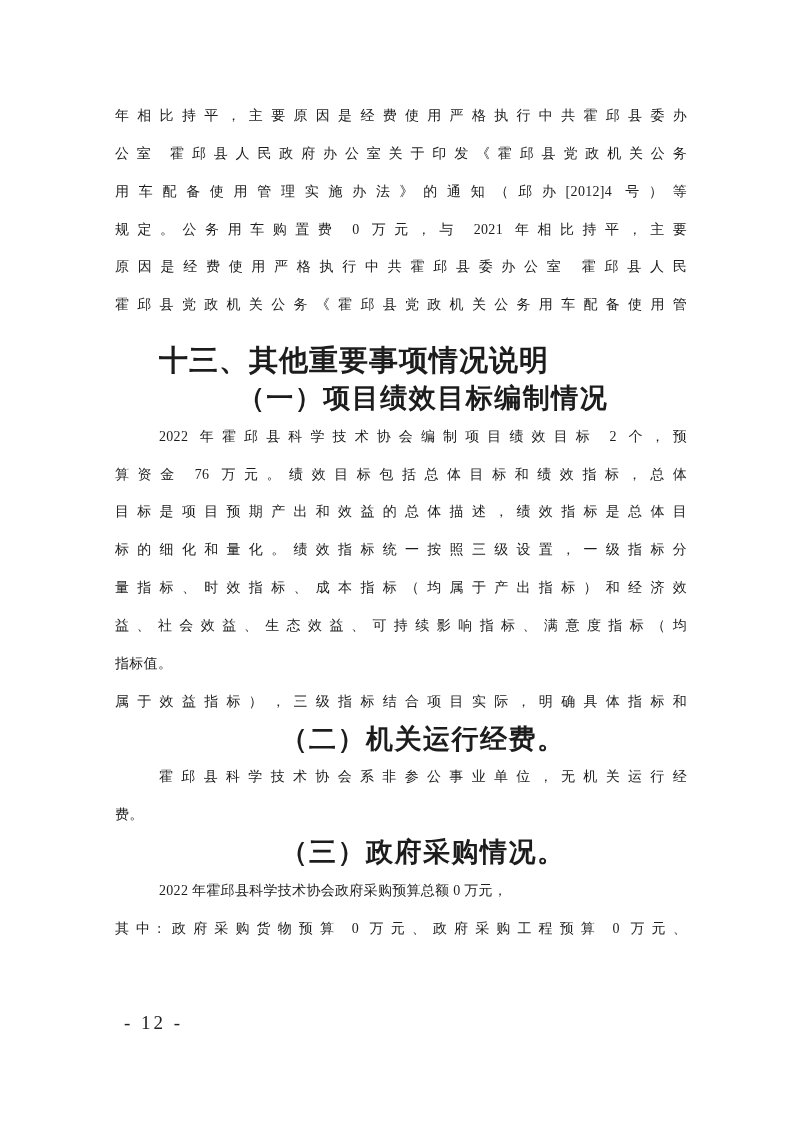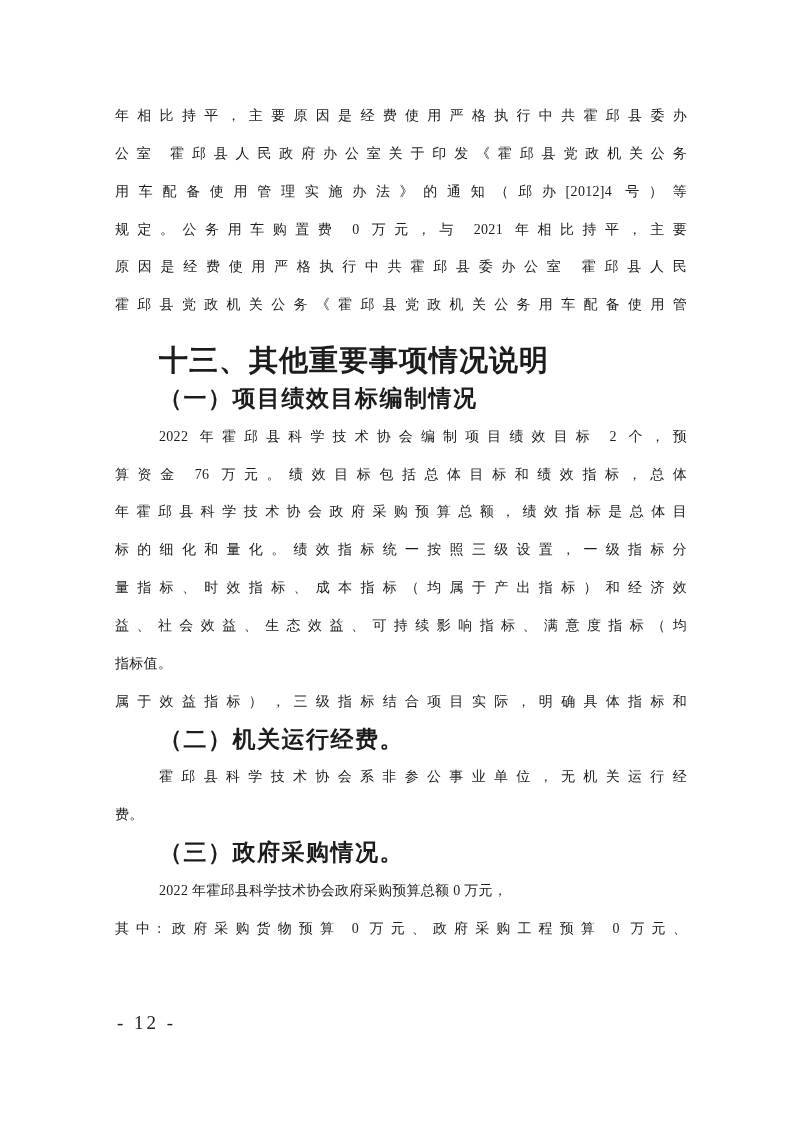--- a/index.html
+++ b/index.html
@@ -40,26 +40,27 @@
   }
   .h-major {
     font-family: "Liberation Sans", "DejaVu Sans", sans-serif;
     font-weight: 700;
     font-size: 29px;
     letter-spacing: 1px;
     margin-top: 18px;
   }
   .h-sub {
     font-weight: 700;
-    font-size: 23px;
+    font-size: 27px;
     letter-spacing: 1.5px;
+    text-align: center;
   }
   .footer {
     position: absolute;
-    left: 117px;
+    left: 124px;
     top: 1012px;
     font-size: 19px;
     letter-spacing: 3px;
     color: #222222;
   }
 </style>
 </head>
 <body>
 
 <div class="page">
@@ -67,21 +68,21 @@
     <div class="line fill">年相比持平，主要原因是经费使用严格执行中共霍邱县委办</div>
     <div class="line fill">公室 霍邱县人民政府办公室关于印发《霍邱县党政机关公务</div>
     <div class="line fill">用车配备使用管理实施办法》的通知（邱办[2012]4 号）等</div>
     <div class="line fill">规定。公务用车购置费 0 万元，与 2021 年相比持平，主要</div>
     <div class="line fill">原因是经费使用严格执行中共霍邱县委办公室 霍邱县人民</div>
     <div class="line fill">霍邱县党政机关公务《霍邱县党政机关公务用车配备使用管</div>
     <div class="line h-major indent">十三、其他重要事项情况说明</div>
     <div class="line h-sub indent">（一）项目绩效目标编制情况</div>
     <div class="line fill indent">2022 年霍邱县科学技术协会编制项目绩效目标 2 个，预</div>
     <div class="line fill">算资金 76 万元。绩效目标包括总体目标和绩效指标，总体</div>
-    <div class="line fill">年霍邱县科学技术协会政府采购预算总额，绩效指标是总体目</div>
+    <div class="line fill">目标是项目预期产出和效益的总体描述，绩效指标是总体目</div>
     <div class="line fill">标的细化和量化。绩效指标统一按照三级设置，一级指标分</div>
     <div class="line fill">量指标、时效指标、成本指标（均属于产出指标）和经济效</div>
     <div class="line fill">益、社会效益、生态效益、可持续影响指标、满意度指标（均</div>
     <div class="line">指标值。</div>
     <div class="line fill">属于效益指标），三级指标结合项目实际，明确具体指标和</div>
     <div class="line h-sub indent">（二）机关运行经费。</div>
     <div class="line fill indent">霍邱县科学技术协会系非参公事业单位，无机关运行经</div>
     <div class="line">费。</div>
     <div class="line h-sub indent">（三）政府采购情况。</div>
     <div class="line indent">2022 年霍邱县科学技术协会政府采购预算总额 0 万元，</div>

